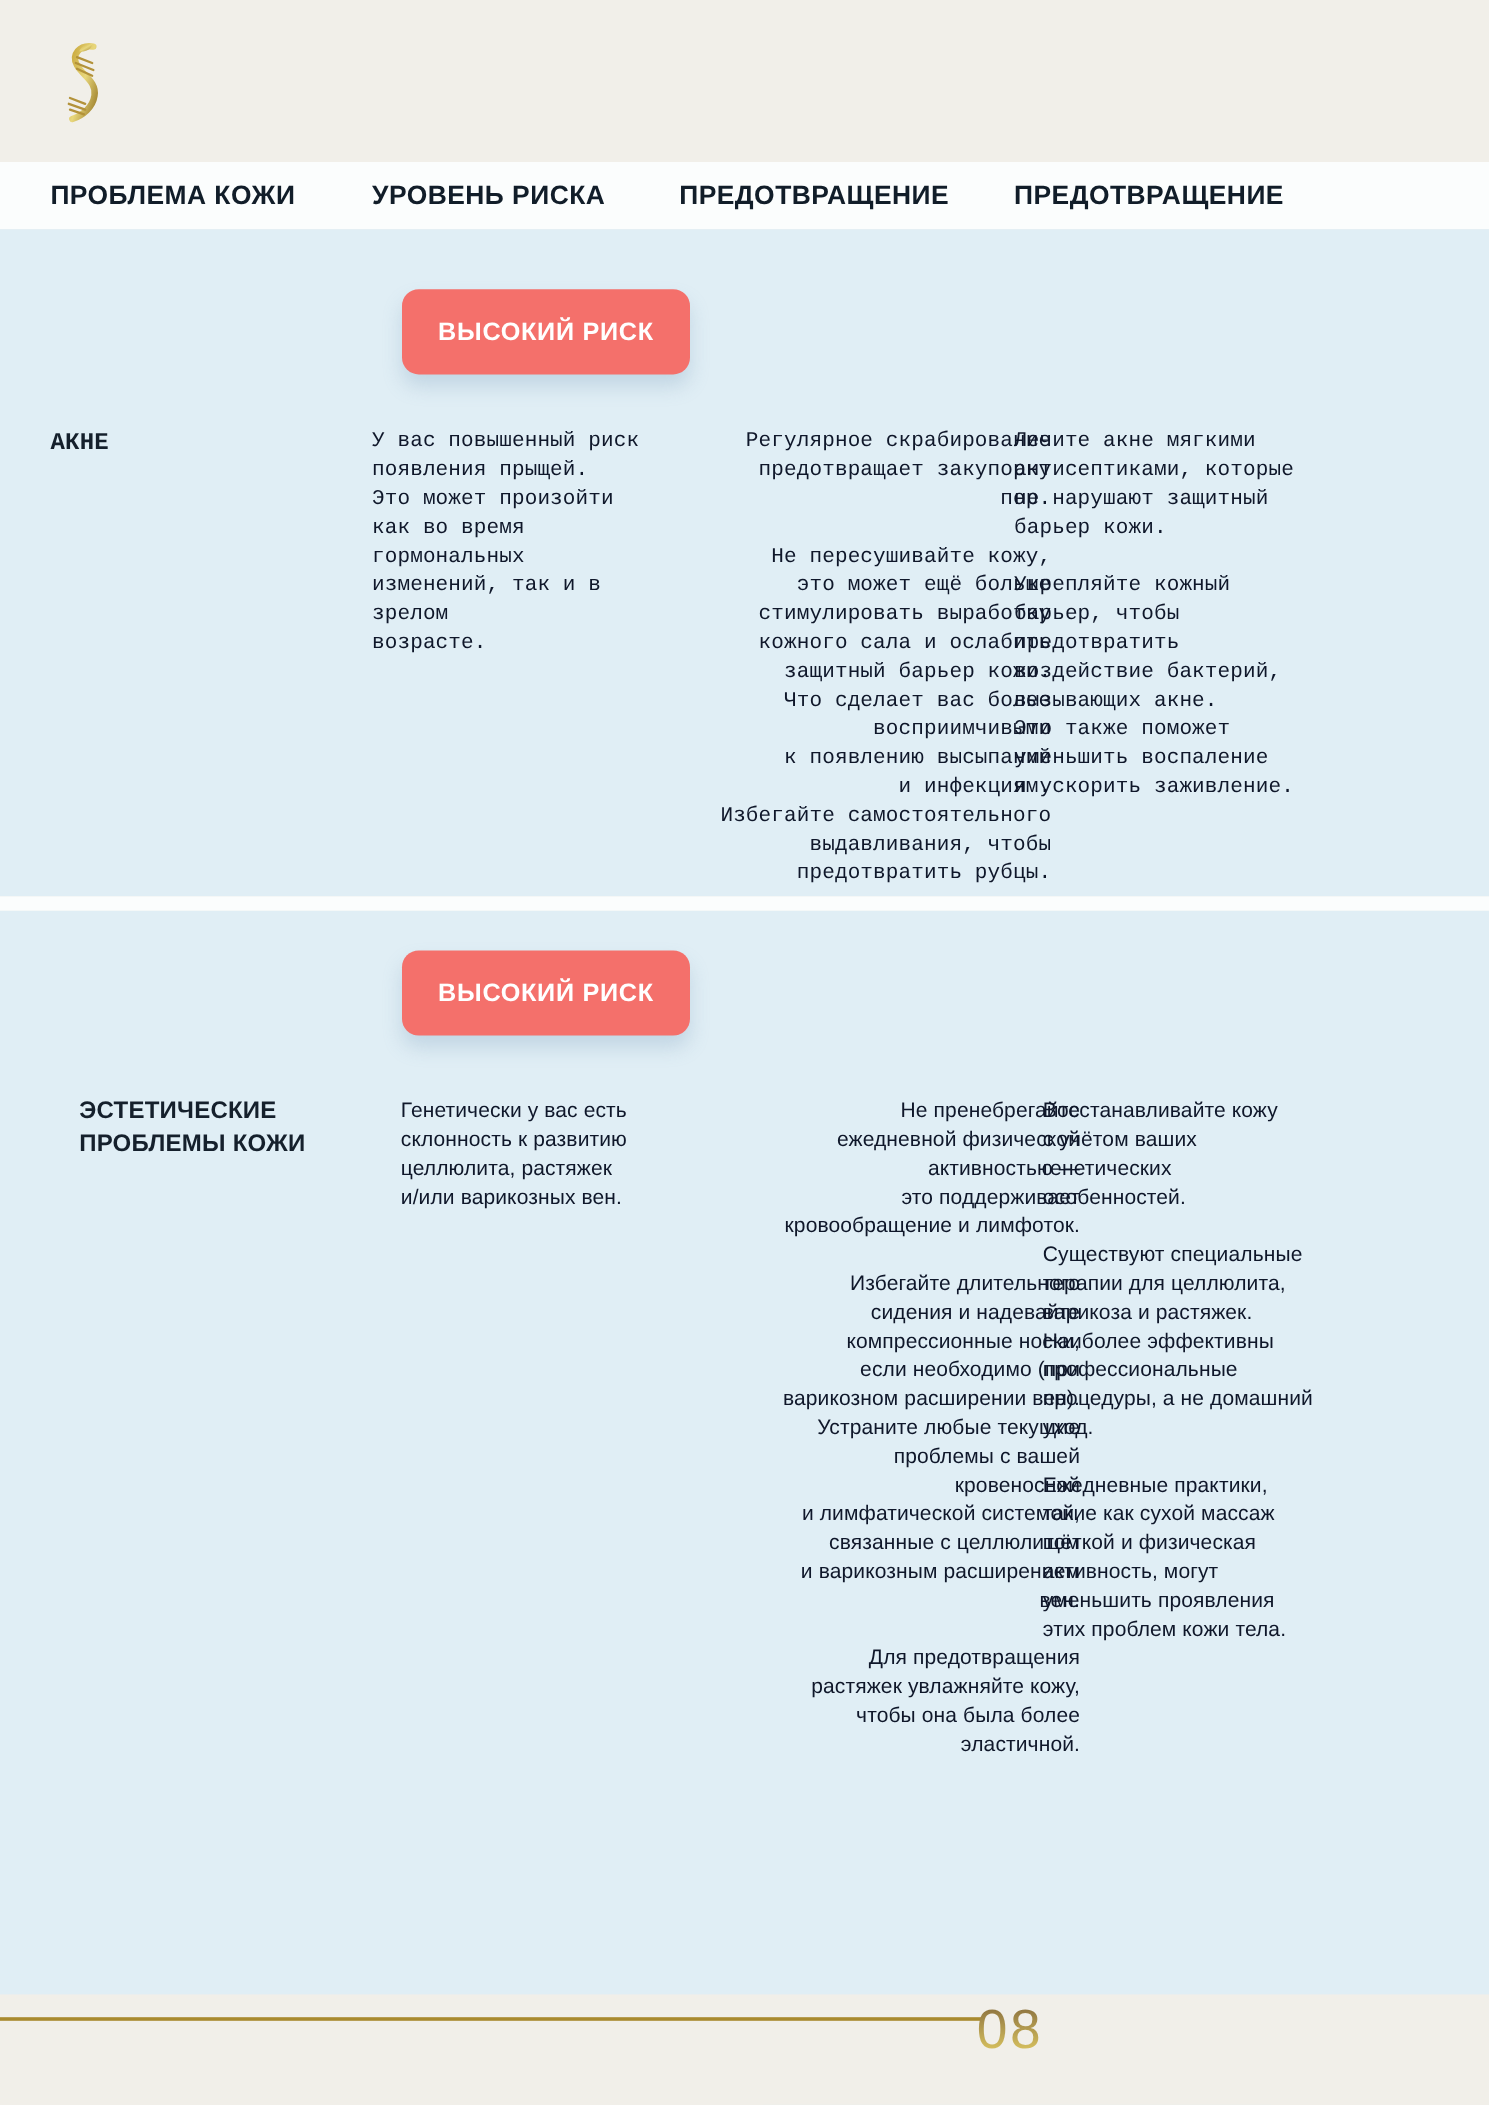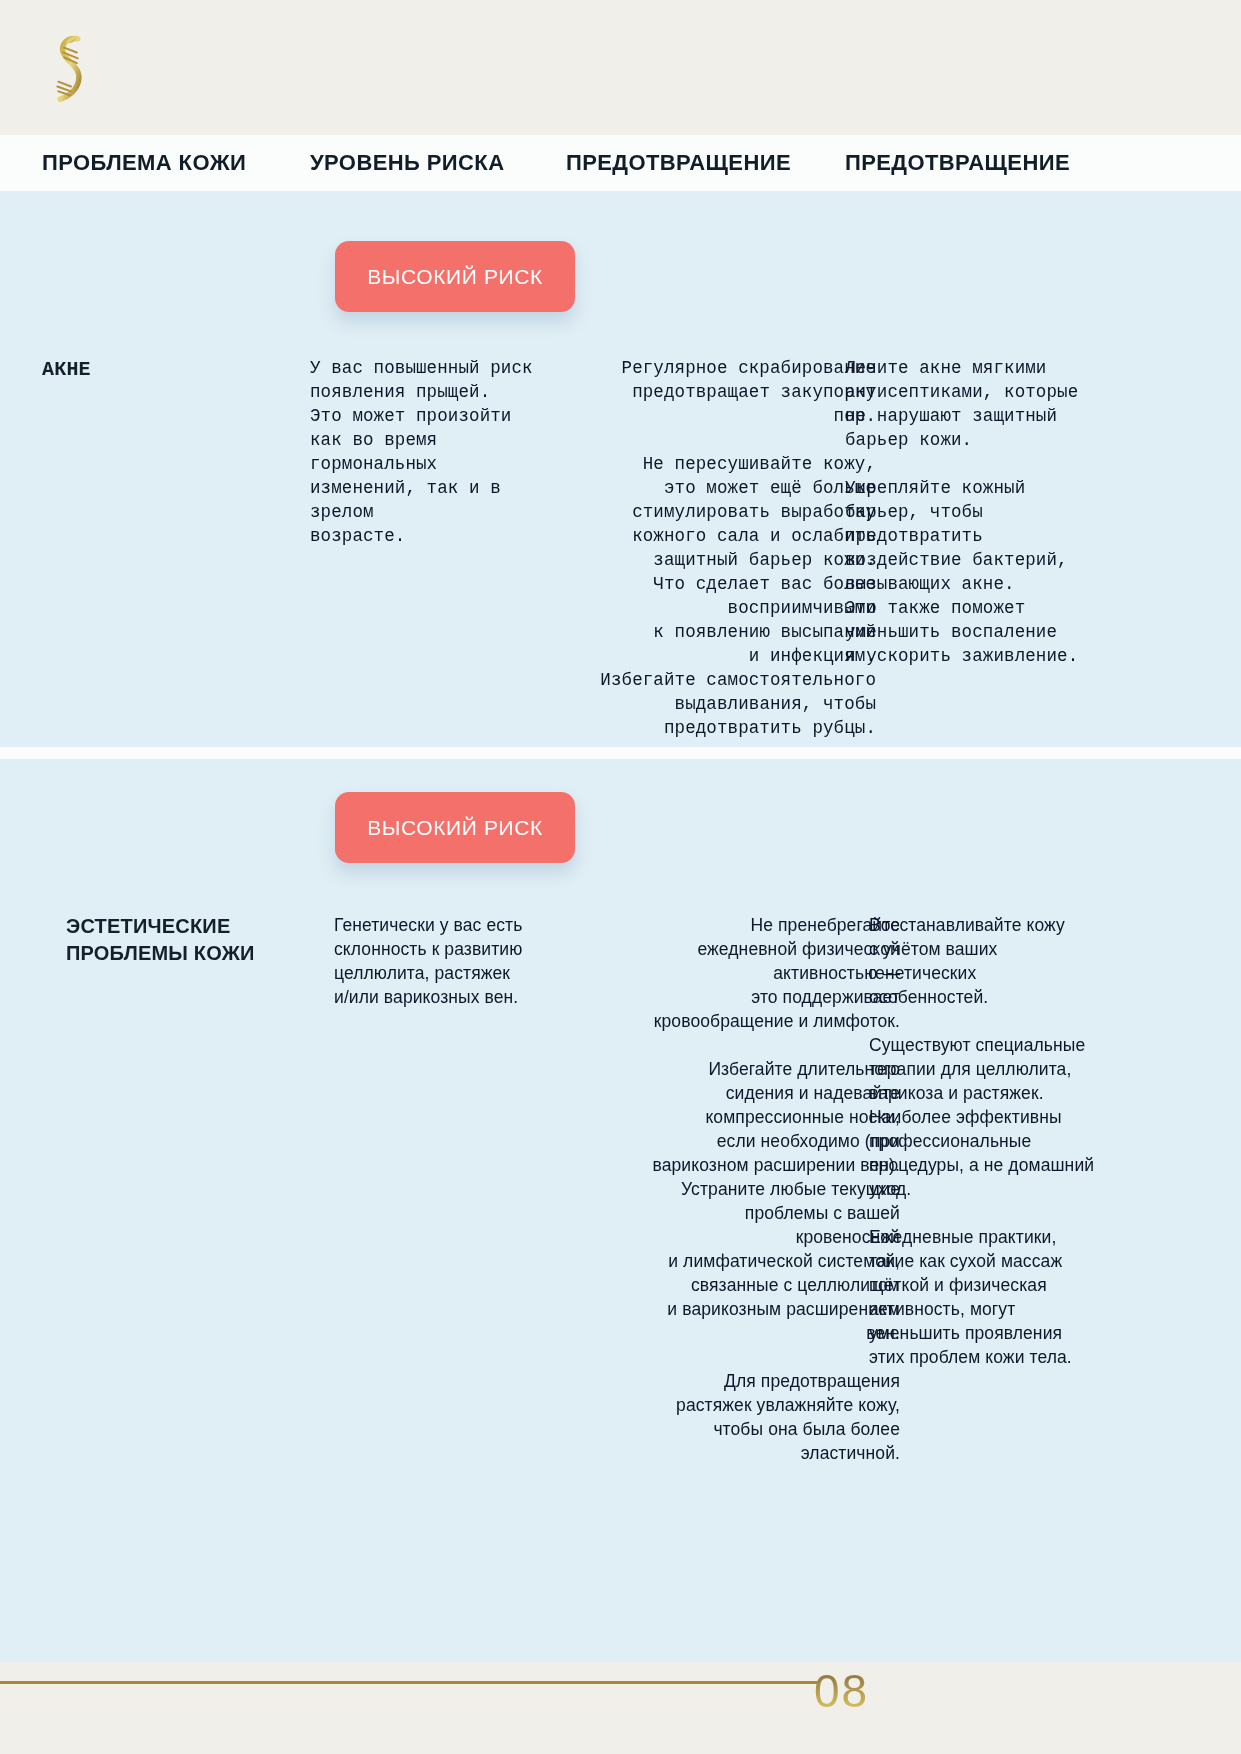--- a/index.html
+++ b/index.html
@@ -53,21 +53,21 @@
     display:inline-flex;
     align-items:center;
     justify-content:center;
     width:240px;
     height:71px;
     margin-left:25px;
     background:#f4706b;
     border-radius:14px;
     color:#ffffff;
     font-size:21px;
-    font-weight:400;
+    font-weight:700;
     letter-spacing:.6px;
     box-shadow:0 10px 16px rgba(125,160,190,.30);
     white-space:nowrap;
   }
   .content-row{display:grid;grid-template-columns:268px 256px 279px 1fr;}
   .s1 .content-row{margin-top:44px;font-family:Liberation Mono, monospace;}
   .s2 .content-row{margin-top:50px;margin-left:24px;}
   .cell{
     font-size:17.5px;
     line-height:24px;

